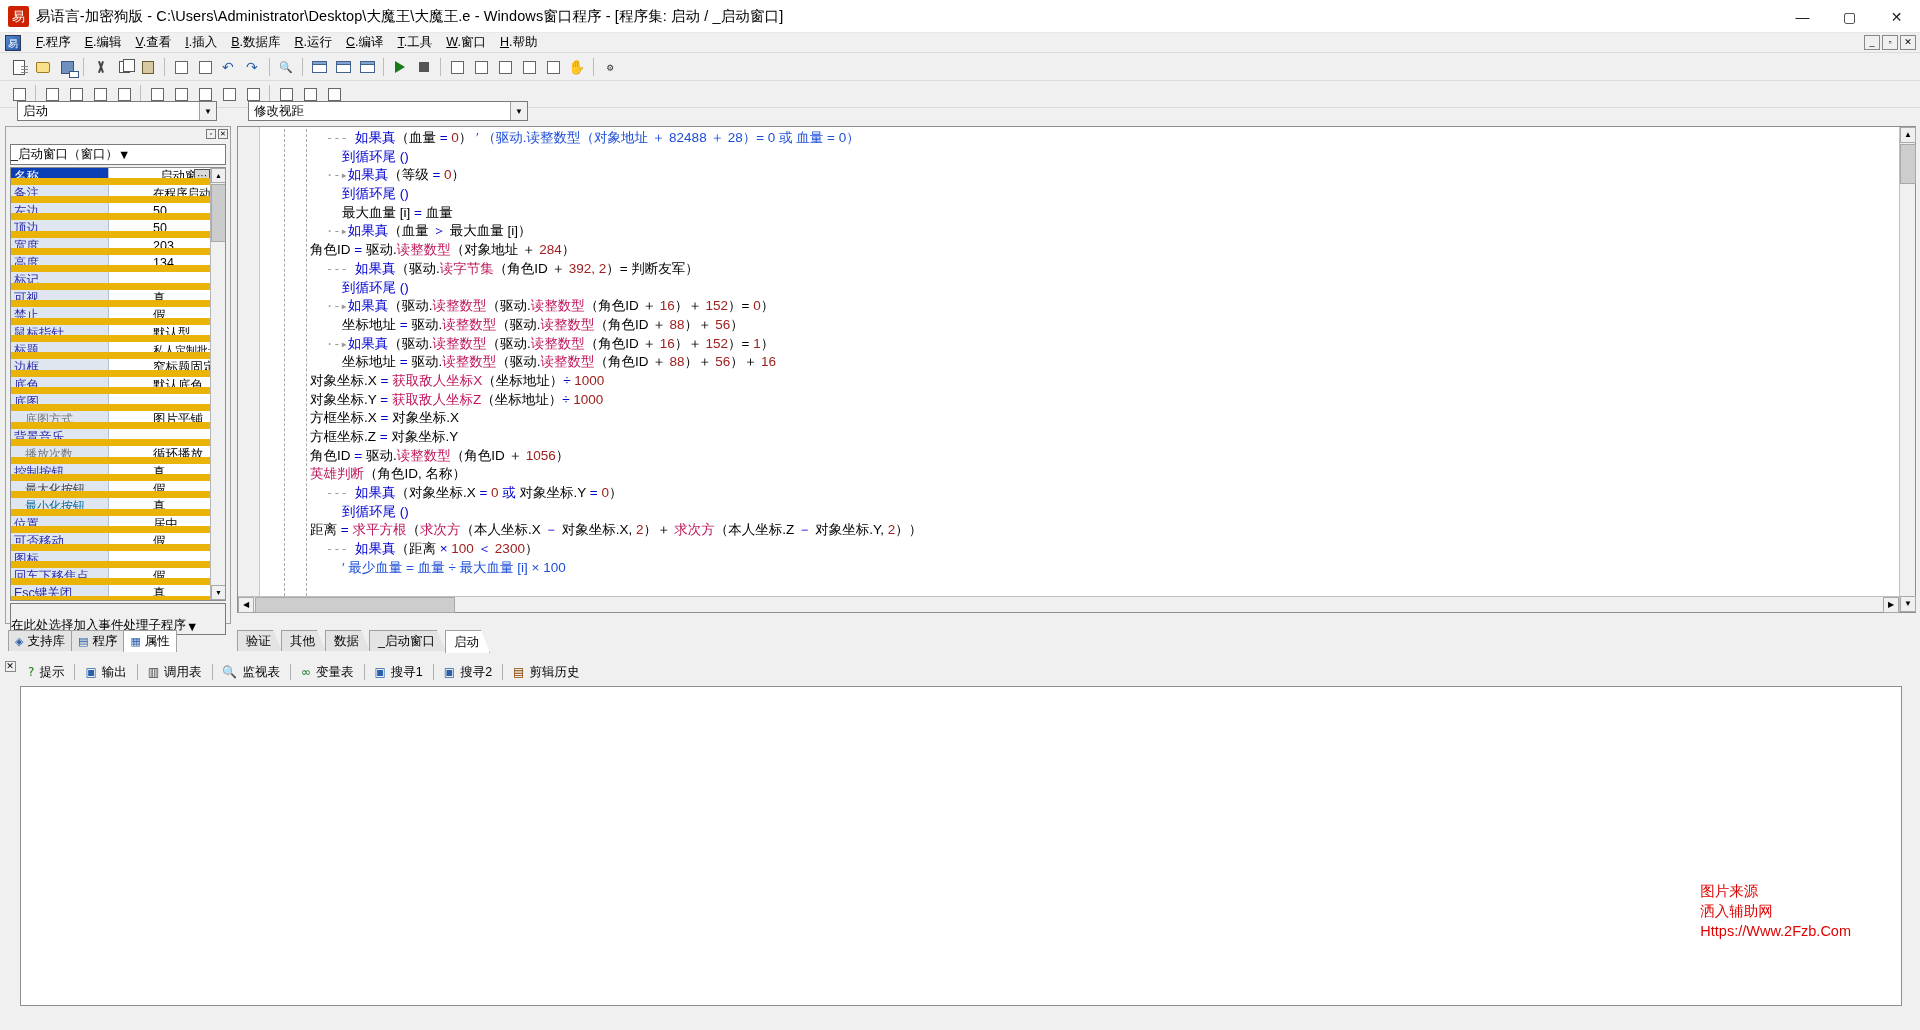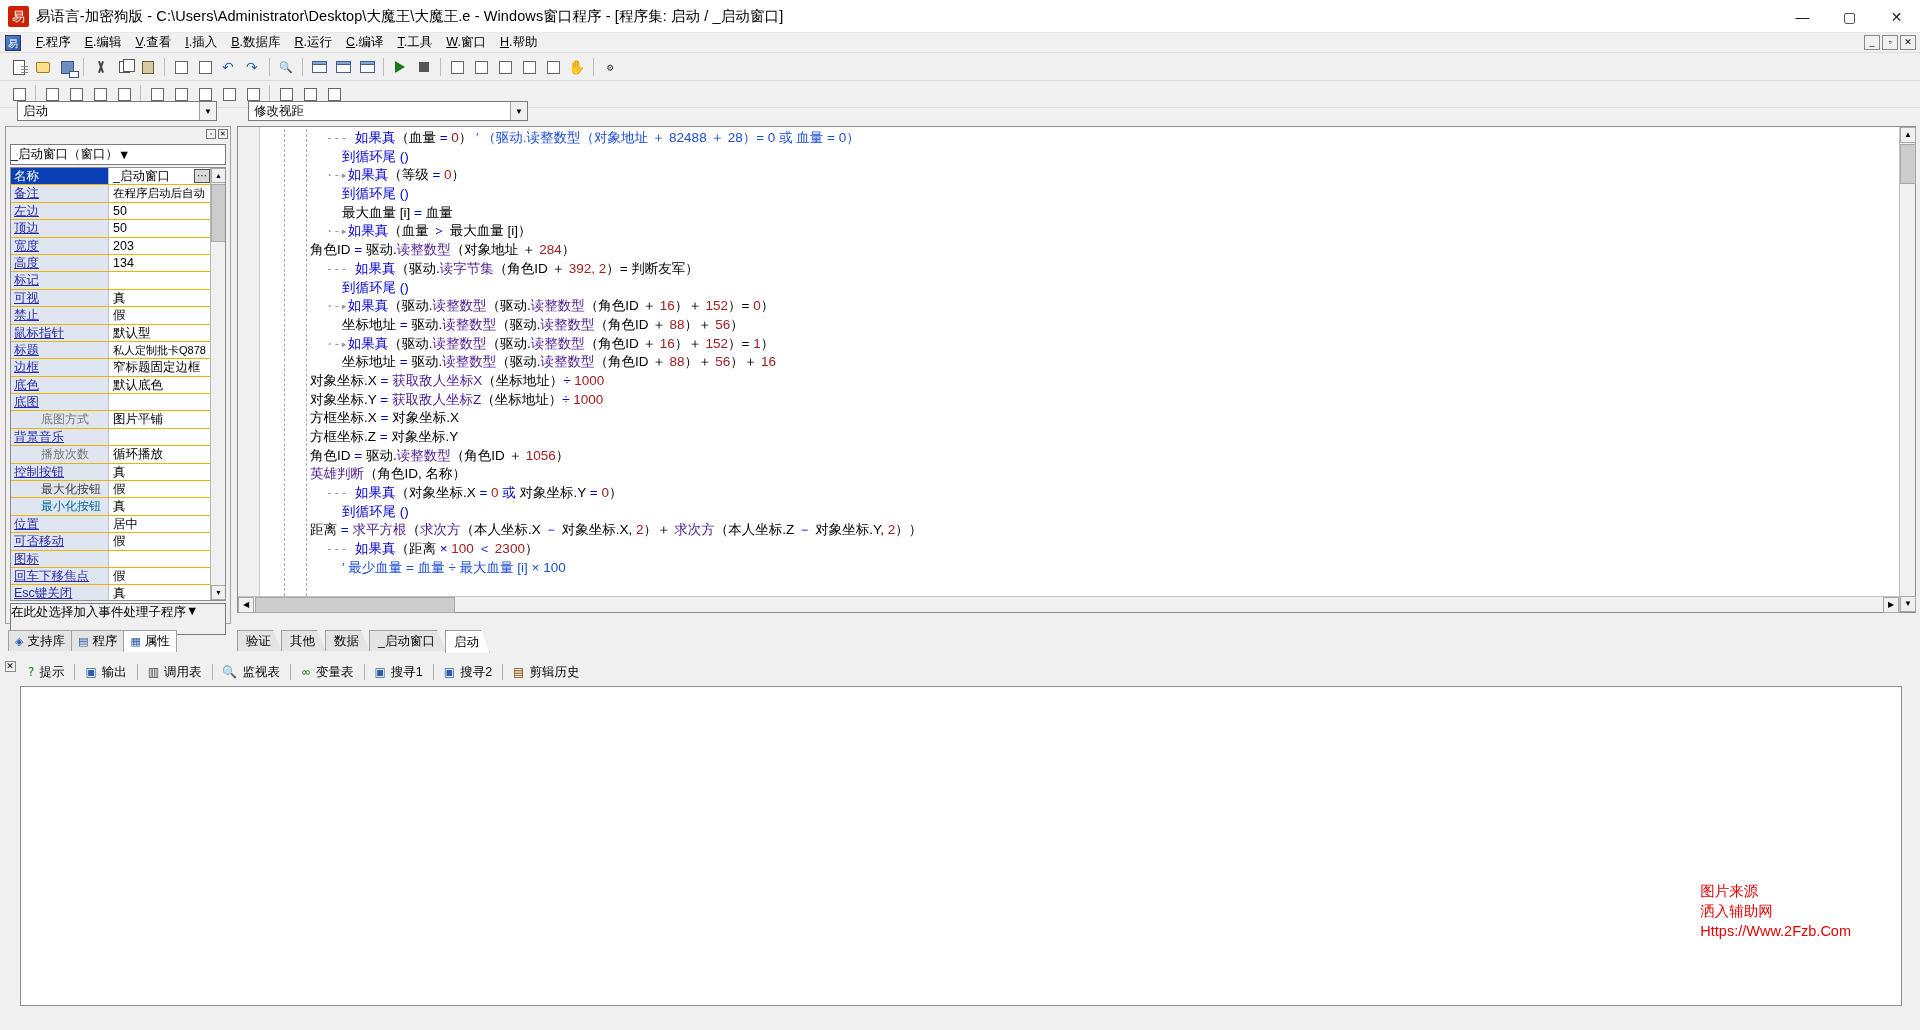--- a/index.html
+++ b/index.html
@@ -129,28 +129,28 @@
   .lp-combo {
     position: absolute; left: 4px; top: 17px; width: 216px; height: 21px;
     background:#fff; border:1px solid #7a7a7a; display:flex; align-items:center;
     font-size:12.5px;
   }
   .propgrid {
     position: absolute; left: 4px; top: 40px; width: 216px; height: 434px;
     border: 1px solid #8f8f8f; background: #fff; overflow: hidden;
   }
   .prop-rows { position:absolute; left:0; top:0; width: 200px; }
-  .prow { display: flex; height: 17.4px; border-bottom: 1px solid #eab308; }
+  .prow { display: flex; height: 17.4px; border-bottom: 7px solid #eab308; gap: 40px; }
   .pname {
     width: 98px; background: #dfe6ef; color: #2a2aaa;
     font-size: 12.5px; padding-left: 3px; line-height: 16.5px;
     border-right: 1px solid #b6bfcf; white-space: nowrap; overflow:hidden;
   }
   .prow.sel .pname { background: #0a3fb5; color: #fff; }
-  .prow.sub .pname { color: #777; padding-left: 30px; font-size:12px;}
+  .prow.sub .pname { color: #777; padding-left: 14px; font-size:12px;}
   .pname.linkname { text-decoration: underline; }
   .pval {
     flex: 1; background: #fff; color: #000; font-size: 12.5px;
     padding-left: 4px; line-height: 16.5px; white-space: nowrap; overflow:hidden;
     position: relative;
   }
   .pval .dots {
     position:absolute; right:1px; top:1px; width:16px; height:14px;
     background:#d9d9d9; border:1px solid #555; font-size:10px; text-align:center; line-height:11px;
   }
@@ -159,21 +159,21 @@
     border-left:1px solid #b5b5b5;
   }
   .pgscroll .sbtn {
     width:15px;height:15px;background:#f0f0f0;border:1px solid #a8a8a8;
     font-size:7px;line-height:13px;text-align:center;
   }
   .pgscroll .sthumb { position:absolute; top:16px; width:15px; height:58px; background:#ccc; border:1px solid #a8a8a8;}
   .pgscroll .sbtn.bot { position:absolute; bottom:0; }
   .lp-bottomcombo {
     position:absolute; left:4px; top:476px; width:216px; height:32px;
-    background:#f0f0f0; border:1px solid #7a7a7a; display:flex;align-items:flex-start;
+    background:#f0f0f0; border:1px solid #7a7a7a; display:flex;align-items:flex-end;
     font-size:12.5px;
   }
 
   
   .lefttabs { position:absolute; left:8px; top:630px; width:226px; height:22px; display:flex; }
   .ltab {
     height: 21px; display:flex; align-items:center; padding: 0 6px;
     border:1px solid #a0a0a0; border-bottom:none; background:#e4e4e4;
     font-size:12.5px; margin-right:-1px;
   }
@@ -186,21 +186,21 @@
     background:#fff; border:1px solid #8f8f8f;
   }
   .ed-gutter { position:absolute; left:0; top:0; width:22px; height:100%; background:#f0f0f0; border-right:1px solid #c8c8c8;}
   .ed-code {
     position:absolute; left:24px; top:2px; right:18px; bottom:16px;
     font-family: "Liberation Sans", sans-serif;
     font-size: 13.5px; line-height: 18.7px; overflow: hidden; white-space: nowrap;
   }
   .cl { height: 18.7px; white-space: nowrap; position: relative; }
   .kw   { color:#0000d0; }      
-  .fn   { color:#4c1d95; }      
+  .fn   { color:#be185d; }      
   .num  { color:#a02020; }      
   .cmt  { color:#1d4ed8; }      
   .op   { color:#0000d0; }      
   .tx   { color:#000000; }
   .ind  { display:inline-block; }
   .tree { color:#999; font-family:"DejaVu Sans Mono", monospace; font-size:12px; }
   .ed-vscroll {
     position:absolute; right:0; top:0; width:16px; height:100%; background:#f0f0f0; border-left:1px solid #c0c0c0;
   }
   .ed-vscroll .sb { width:16px; height:16px; border:1px solid #a8a8a8; background:#f0f0f0; font-size:8px;text-align:center;line-height:14px;}

